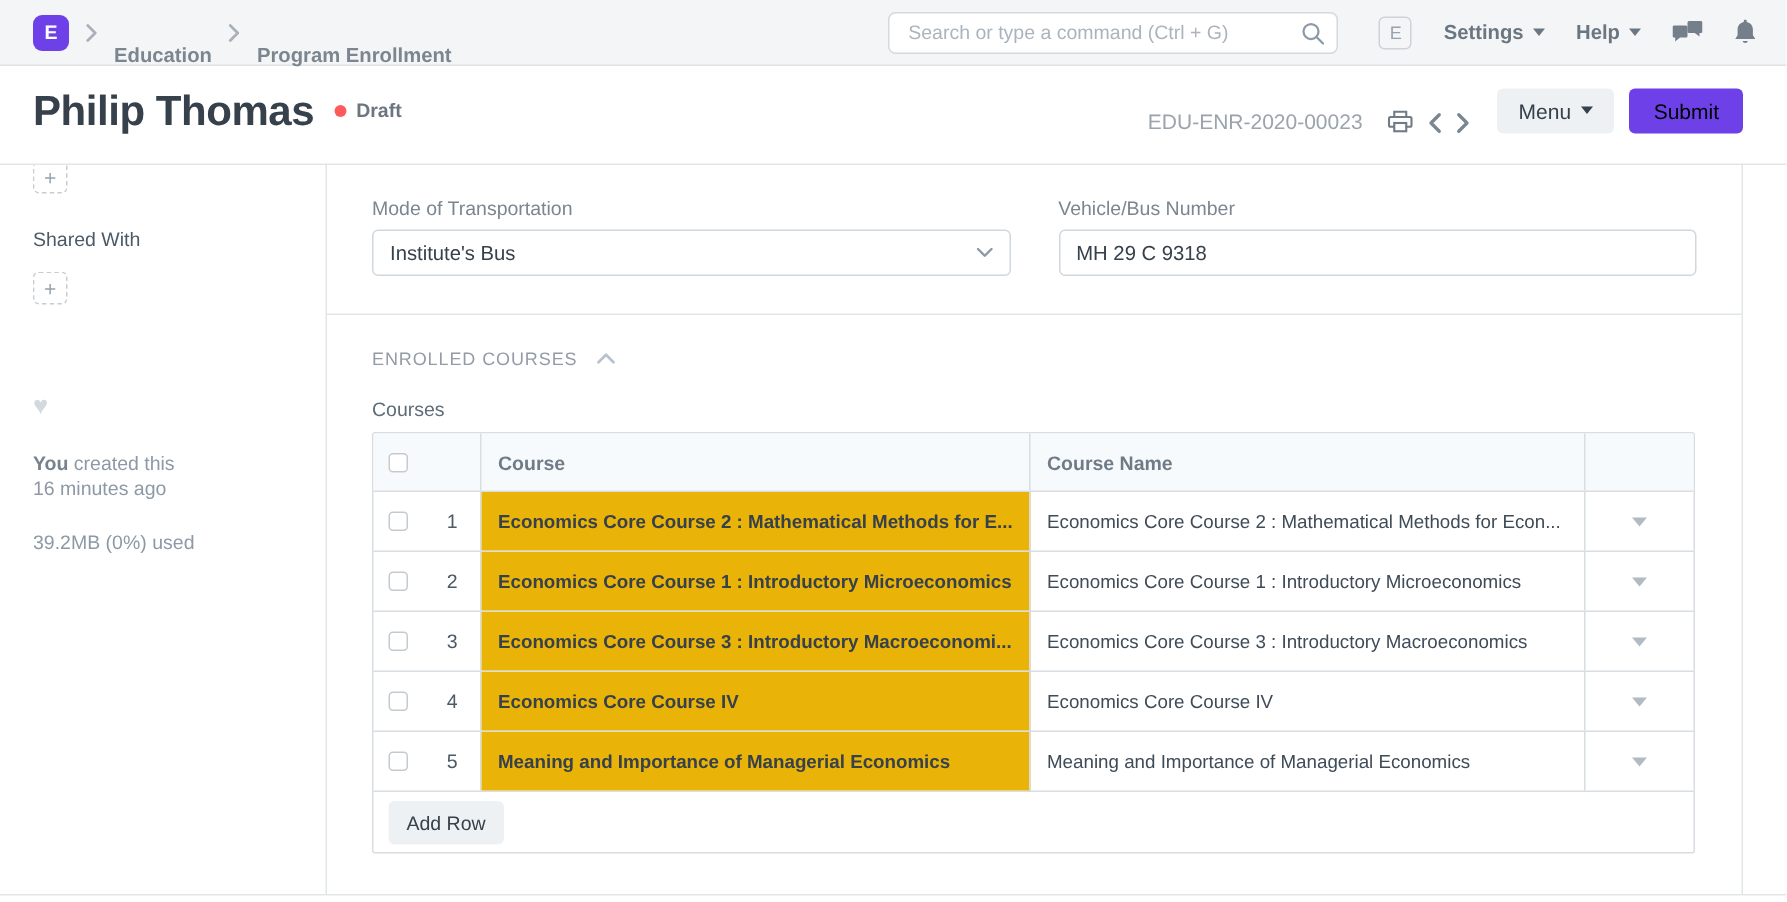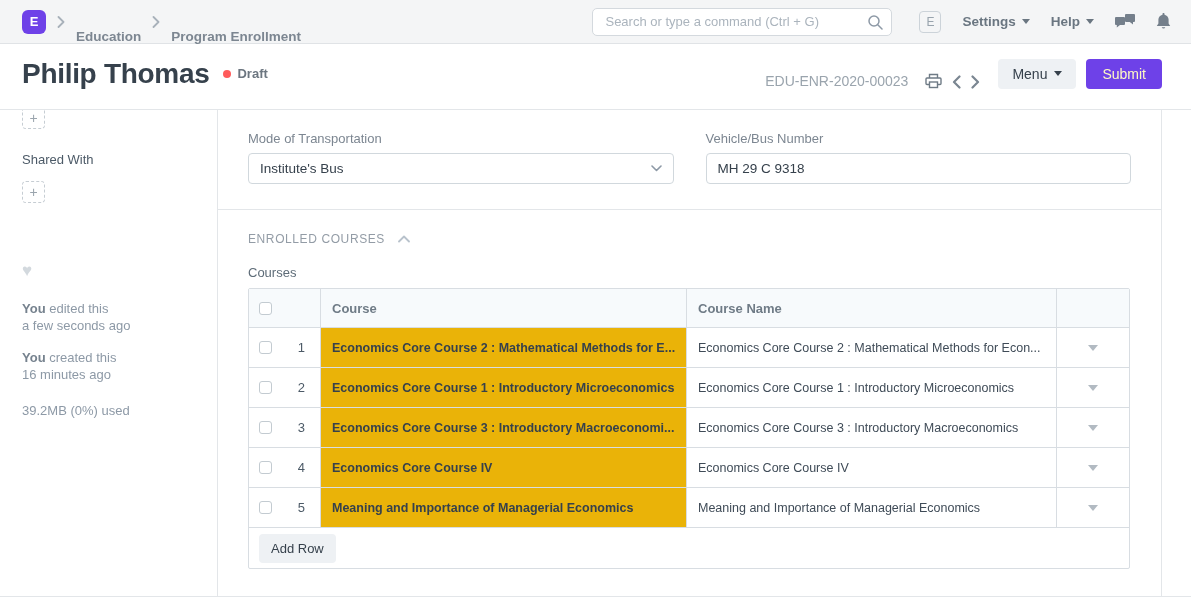--- a/index.html
+++ b/index.html
@@ -34,21 +34,21 @@
   .doc-title { font-size:28px; font-weight:bold; color:#36414c; letter-spacing:-.3px; }
   .indicator { display:flex; align-items:center; margin-left:14px; gap:6px; }
   .indicator .dot { width:8px; height:8px; border-radius:50%; background:#FF5B5B; }
   .indicator .txt { font-size:13px; font-weight:bold; color:#6c7680; }
   .head-right { margin-left:auto; display:flex; align-items:flex-end; }
   .doc-id { color:#9aa4ad; font-size:14px; margin-right:12px; }
   .head-icon { display:flex; align-items:center; cursor:pointer; padding:0 5px; }
   .btn { height:30px; border:none; border-radius:4px; font-size:14px; cursor:pointer;
     font-family:inherit; display:inline-flex; align-items:center; gap:7px; }
   .btn-default { background:#eef1f4; color:#36414c; padding:0 14px; margin-left:13px; }
-  .btn-primary { background:#6E41E8; color:#fef9c3; padding:0 16px; margin-left:10px; font-weight:500; }
+  .btn-primary { background:#6E41E8; color:#000000; padding:0 16px; margin-left:10px; font-weight:500; }
 
   
   .content-row { display:flex; height:487px; border-bottom:1px solid #e3e6e9; }
   .sidebar { width:218px; border-right:1px solid #e3e6e9; padding:0 0 0 22px; overflow:hidden; }
   .plus-btn { width:23px; height:22px; border:1px dashed #c6cdd3; border-radius:4px;
     color:#9aa4ad; font-size:14px; display:flex; align-items:center; justify-content:center;
     cursor:pointer; background:#fff; }
   .plus-first { margin-top:-3px; }
   .sb-heading { margin-top:23px; font-size:13px; color:#4c5a67; font-weight:500; }
   .plus-second { margin-top:14px; }
@@ -187,24 +187,20 @@
 </div>
 
 <div class="content-row">
 
   <div class="sidebar">
     <div class="plus-btn plus-first">+</div>
     <div class="sb-heading">Shared With</div>
     <div class="plus-btn plus-second">+</div>
     <div class="heart">♥</div>
     <div class="sb-meta">
-      <b>You</b><span> edited this</span><br>
-      <span>a few seconds ago</span>
-    </div>
-    <div class="sb-meta">
       <b>You</b><span> created this</span><br>
       <span>16 minutes ago</span>
     </div>
     <div class="sb-storage">39.2MB (0%) used</div>
   </div>
 
   <div class="main">
 
     <div class="section-1">
       <div class="fields-row">

